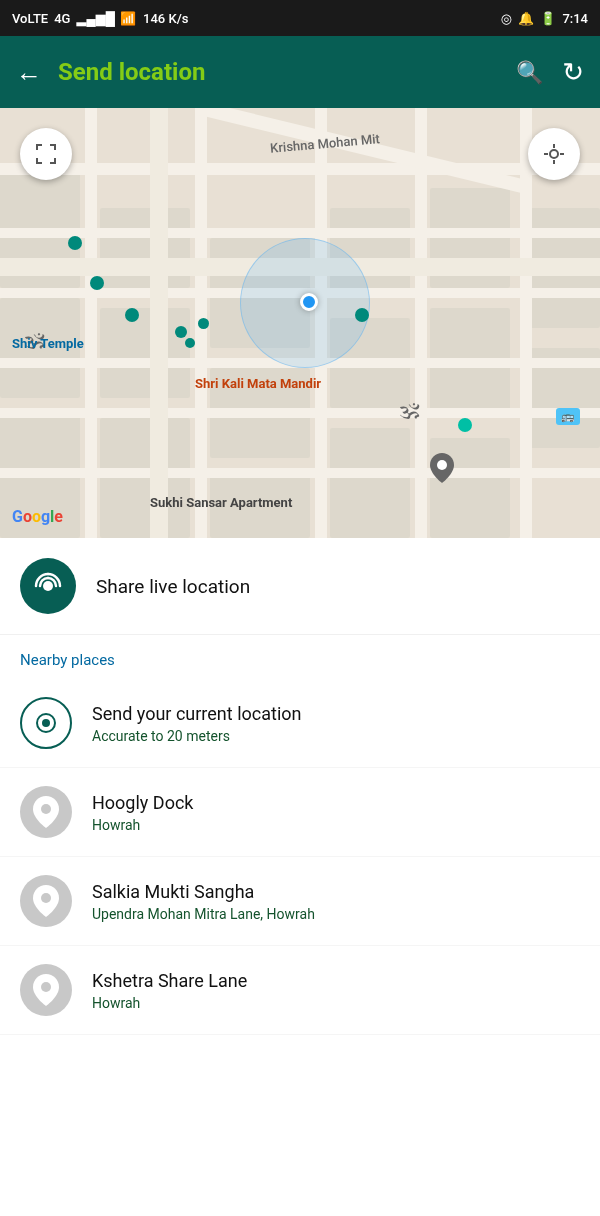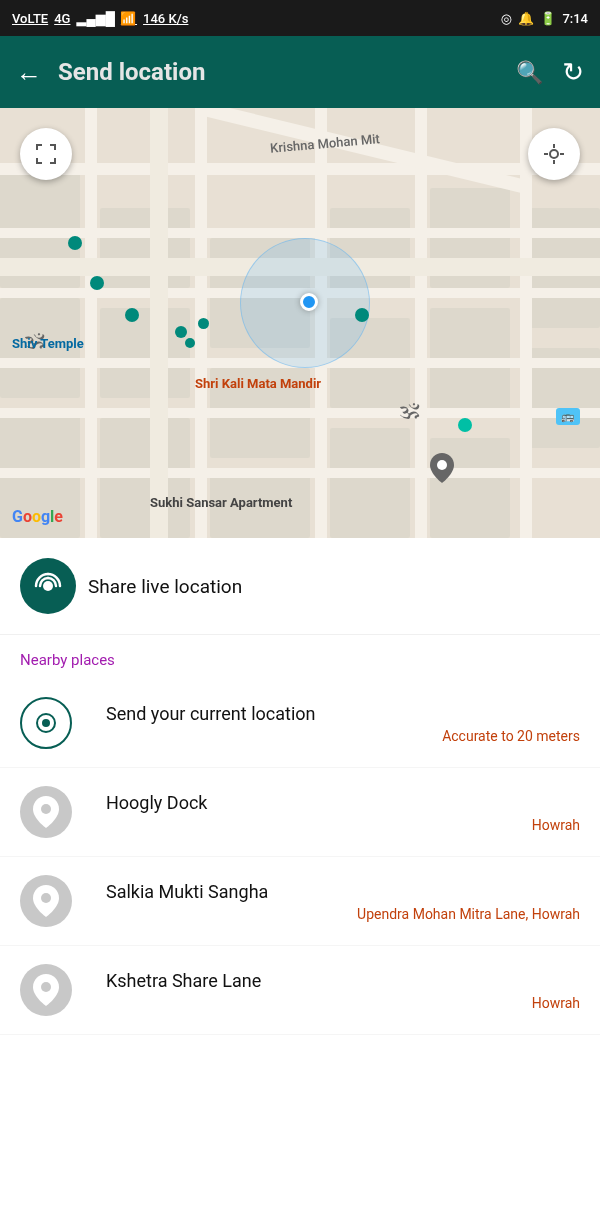--- a/index.html
+++ b/index.html
@@ -17,41 +17,41 @@
       background: #1a1a1a;
       color: #fff;
       height: 36px;
       display: flex;
       align-items: center;
       justify-content: space-between;
       padding: 0 12px;
       font-size: 13px;
       font-weight: 500;
     }
-    .status-left { display: flex; align-items: flex-end; gap: 6px; text-decoration: underline; }
+    .status-left { display: flex; align-items: flex-end; gap: 6px; }
     .status-right { display: flex; align-items: center; gap: 6px; }
 
     
     .header {
       background: #075e54;
       height: 72px;
       display: flex;
       align-items: center;
       padding: 0 16px;
       gap: 16px;
     }
     .header-back {
       color: #fff;
       font-size: 26px;
       cursor: pointer;
       display: flex;
       align-items: center;
     }
     .header-title {
-      color: #e5e5e5;
+      color: #84cc16;
       font-size: 24px;
       font-weight: bold;
       flex: 1;
     }
     .header-icons {
       display: flex;
       gap: 18px;
       align-items: center;
     }
     .header-icon {
@@ -178,21 +178,21 @@
     
     .content {
       background: #fff;
     }
 
     
     .share-live {
       display: flex;
       align-items: center;
       padding: 20px 20px;
-      gap: 12px;
+      gap: 20px;
       border-bottom: 1px solid #f0f0f0;
       cursor: pointer;
     }
     .share-live-icon {
       width: 56px;
       height: 56px;
       background: #075e54;
       border-radius: 50%;
       display: flex;
       align-items: center;
@@ -202,21 +202,21 @@
     .share-live-text {
       font-size: 19px;
       font-weight: 400;
       color: #111;
     }
 
     
     .nearby-header {
       padding: 16px 20px 10px;
       font-size: 15px;
-      color: #a21caf;
+      color: #0369a1;
       font-weight: 400;
     }
 
     
     .location-item {
       display: flex;
       align-items: center;
       padding: 18px 20px;
       gap: 20px;
       cursor: pointer;
@@ -255,31 +255,30 @@
     .icon-current-dot {
       width: 8px;
       height: 8px;
       border-radius: 50%;
       background: #075e54;
     }
     .icon-place {
       background: #c8c8c8;
     }
 
-    .location-text { flex: 1; margin-left: 14px; }
+    .location-text { flex: 1; }
     .location-name {
       font-size: 18px;
       color: #111;
       font-weight: 400;
       margin-bottom: 4px;
     }
     .location-sub {
       font-size: 14px;
-      color: #c2410c;
-      text-align: right;
+      color: #14532d;
     }
   </style>
 </head>
 <body>
 
 <div class="status-bar">
   <div class="status-left">
     <span>VoLTE</span>
     <span>4G</span>
     <span>▂▄▆█</span>

